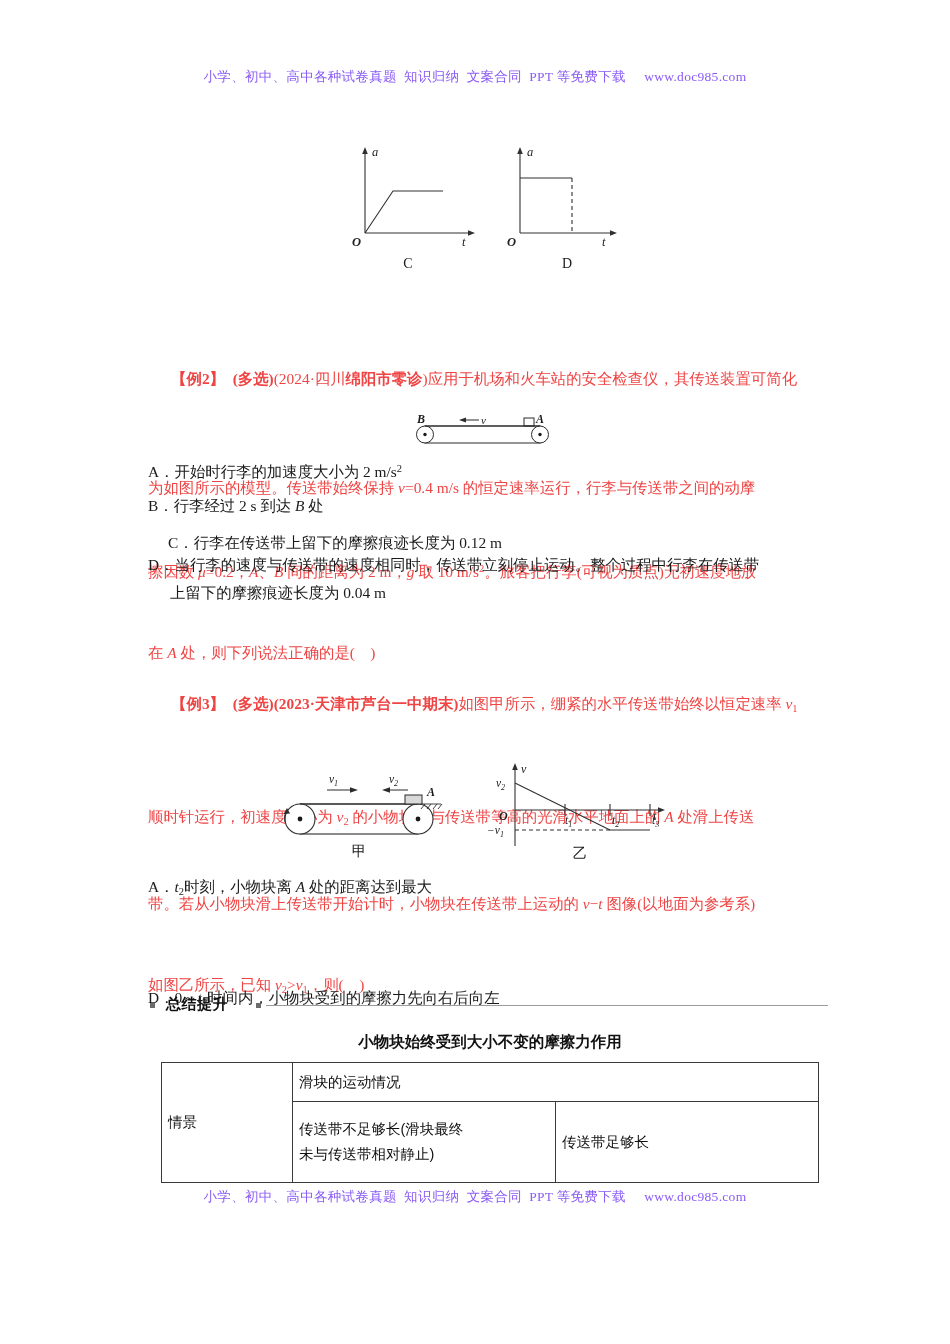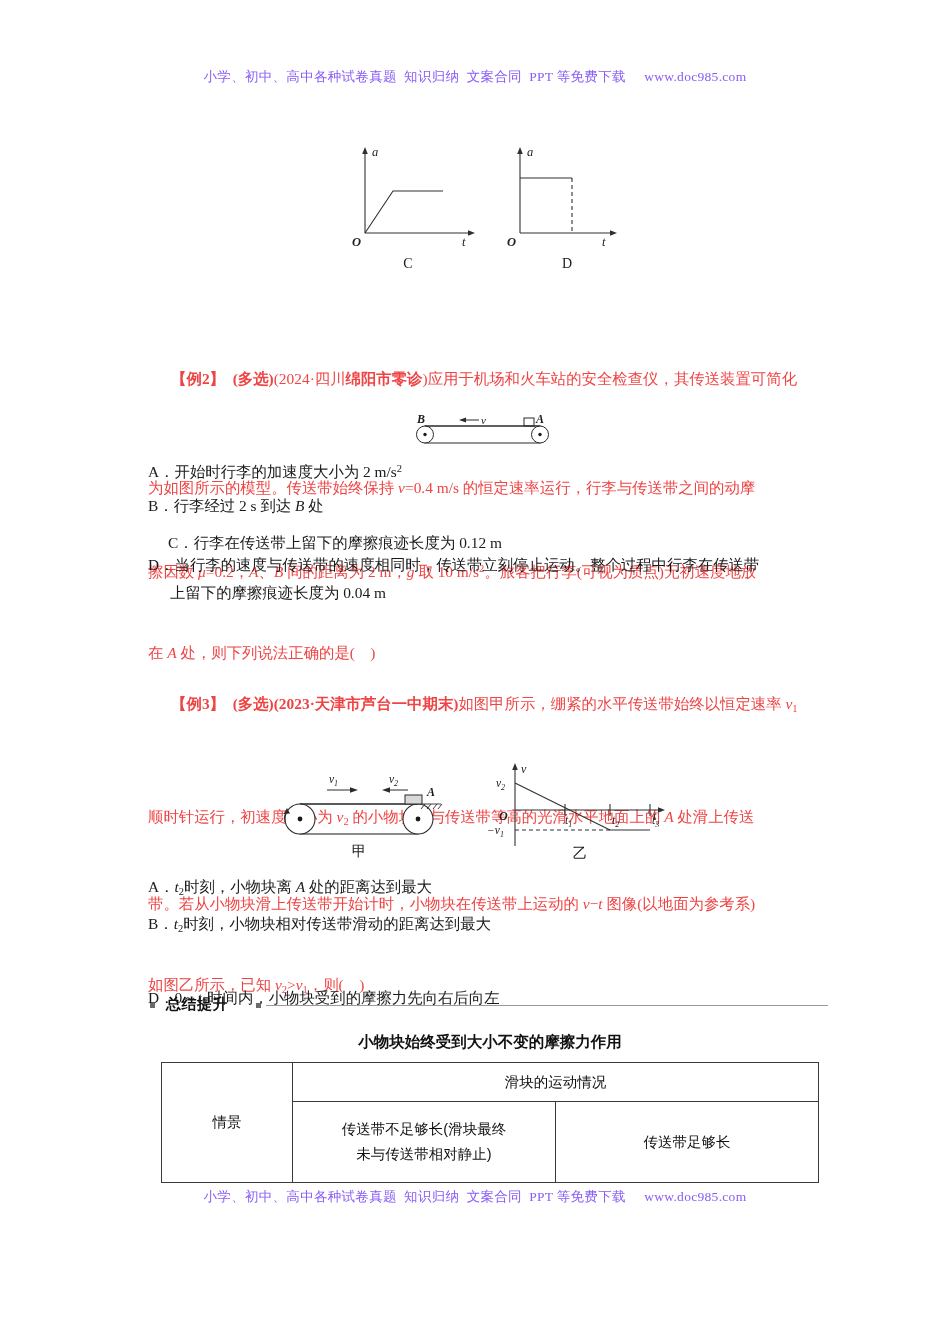--- a/index.html
+++ b/index.html
@@ -71,21 +71,21 @@
     font-family:"Liberation Sans", sans-serif; font-weight:bold; font-size:15.5px;
     color:#111;
   }
   table.main {
     position:absolute; left:161px; top:1062px; width:658px;
     border-collapse:collapse; table-layout:fixed;
   }
   table.main td {
     border:1px solid #3a3a3a;
     font-family:"Liberation Sans", sans-serif;
-    font-size:14.5px; color:#111; text-align:center; vertical-align:middle;
+    font-size:14.5px; color:#111; vertical-align:middle;
     padding:4px 6px; line-height:25px;
   }
   td.c-scene { width:118px; }
   td.c-not   { width:232px; text-align:left; padding-left:10px; }
   td.c-long  { }
   .h-row td { height:30px; }
   .b-row td { height:72px; }
 </style>
 </head>
 <body>
@@ -227,21 +227,20 @@
       <text x="222" y="86" font-family="Liberation Serif, serif" font-size="11.5" font-style="italic" fill="#222">−v<tspan font-size="8" dy="3">1</tspan></text>
       <text x="300" y="76" font-family="Liberation Serif, serif" font-size="11.5" font-style="italic" fill="#222">t<tspan font-size="8" dy="3">1</tspan></text>
       <text x="347" y="76" font-family="Liberation Serif, serif" font-size="11.5" font-style="italic" fill="#222">t<tspan font-size="8" dy="3">2</tspan></text>
       <text x="387" y="76" font-family="Liberation Serif, serif" font-size="11.5" font-style="italic" fill="#222">t<tspan font-size="8" dy="3">3</tspan></text>
     </svg>
     <div class="figcap" style="left:74px; top:94px;">甲</div>
     <div class="figcap" style="left:295px; top:96px;">乙</div>
   </div>
 
   <div class="opt" style="top:873px;">A．<i class="it">t</i><sub>2</sub>时刻，小物块离 <i class="it">A</i> 处的距离达到最大</div>
-  <div class="opt" style="top:910px;">B．<i class="it">t</i><sub>2</sub>时刻，小物块相对传送带滑动的距离达到最大</div>
   <div class="opt" style="top:984px;">D．0～<i class="it">t</i><sub>2</sub>时间内，小物块受到的摩擦力先向右后向左</div>
 
   <div class="sec-head">
     <div class="sq sq1"></div>
     <div class="sec-title">总结提升</div>
     <div class="sq sq2"></div>
     <div class="hr"></div>
   </div>
 
   <div class="tbl-title">小物块始终受到大小不变的摩擦力作用</div>

